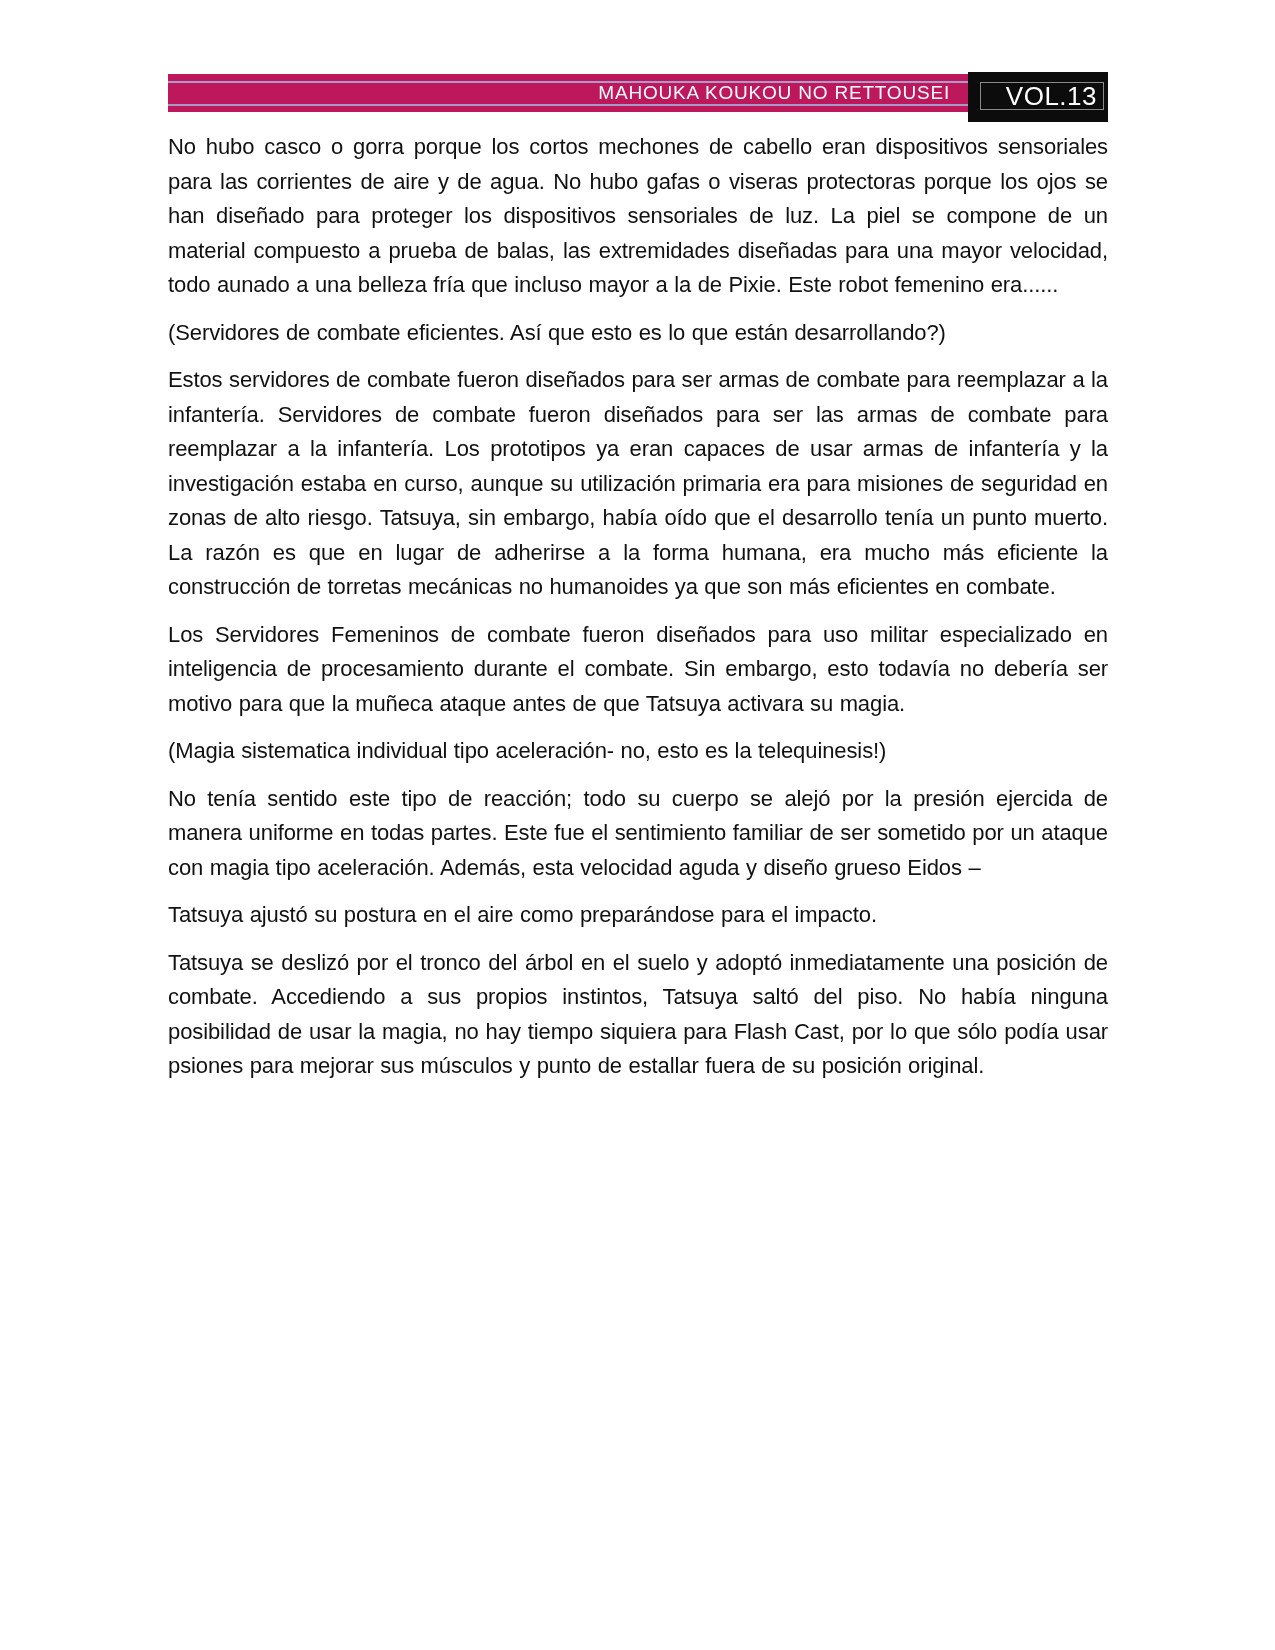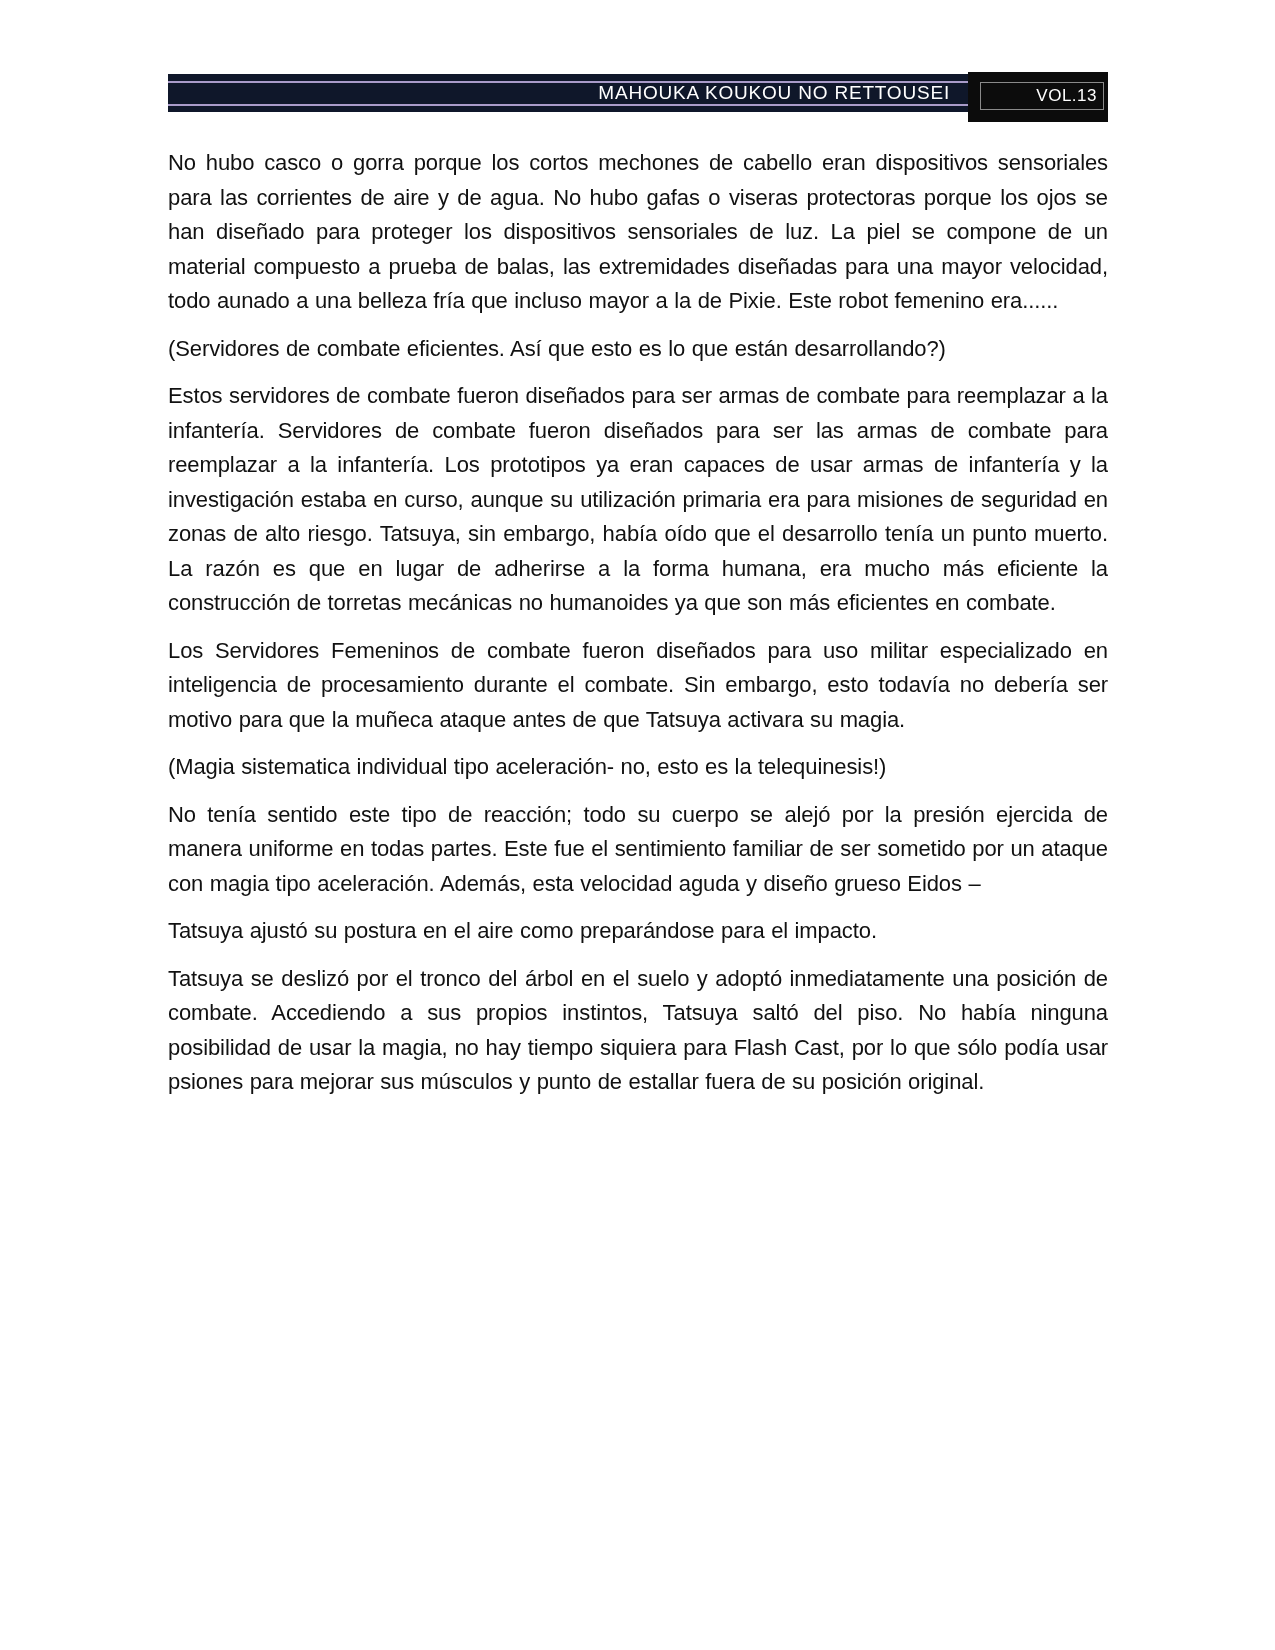--- a/index.html
+++ b/index.html
@@ -71,44 +71,44 @@
     top: 10px; bottom: 12px; left: 12px; right: 4px;
     border: 1px solid #8a8a8a;
     display: flex;
     align-items: center;
     justify-content: flex-end;
     padding-right: 6px;
     box-sizing: border-box;
   }
   .volume-label {
     color: #ffffff;
-    font-size: 17px;
+    font-size: 26px;
     letter-spacing: 0.5px;
     white-space: nowrap;
   }
   
   .content {
-    margin-top: 24px;
+    margin-top: 8px;
   }
   .content p {
     margin: 0 0 13px 0;
     font-size: 22px;
     line-height: 34.5px;
     text-align: justify;
     letter-spacing: -0.1px;
     word-spacing: 0.5px;
   }
 </style>
 </head>
 <body>
 
 <div class="page">
 
   <div class="header">
-    <div class="header-bar" style="background-color: #0f172a;">
+    <div class="header-bar" style="background-color: #be185d;">
       <span class="header-title" style="color: rgb(255, 255, 255);">MAHOUKA KOUKOU NO RETTOUSEI</span>
     </div>
     <div class="volume-box" style="background-color: rgb(12, 12, 12);">
       <div class="volume-frame">
         <span class="volume-label">VOL.13</span>
       </div>
     </div>
   </div>
 
   <div class="content">

